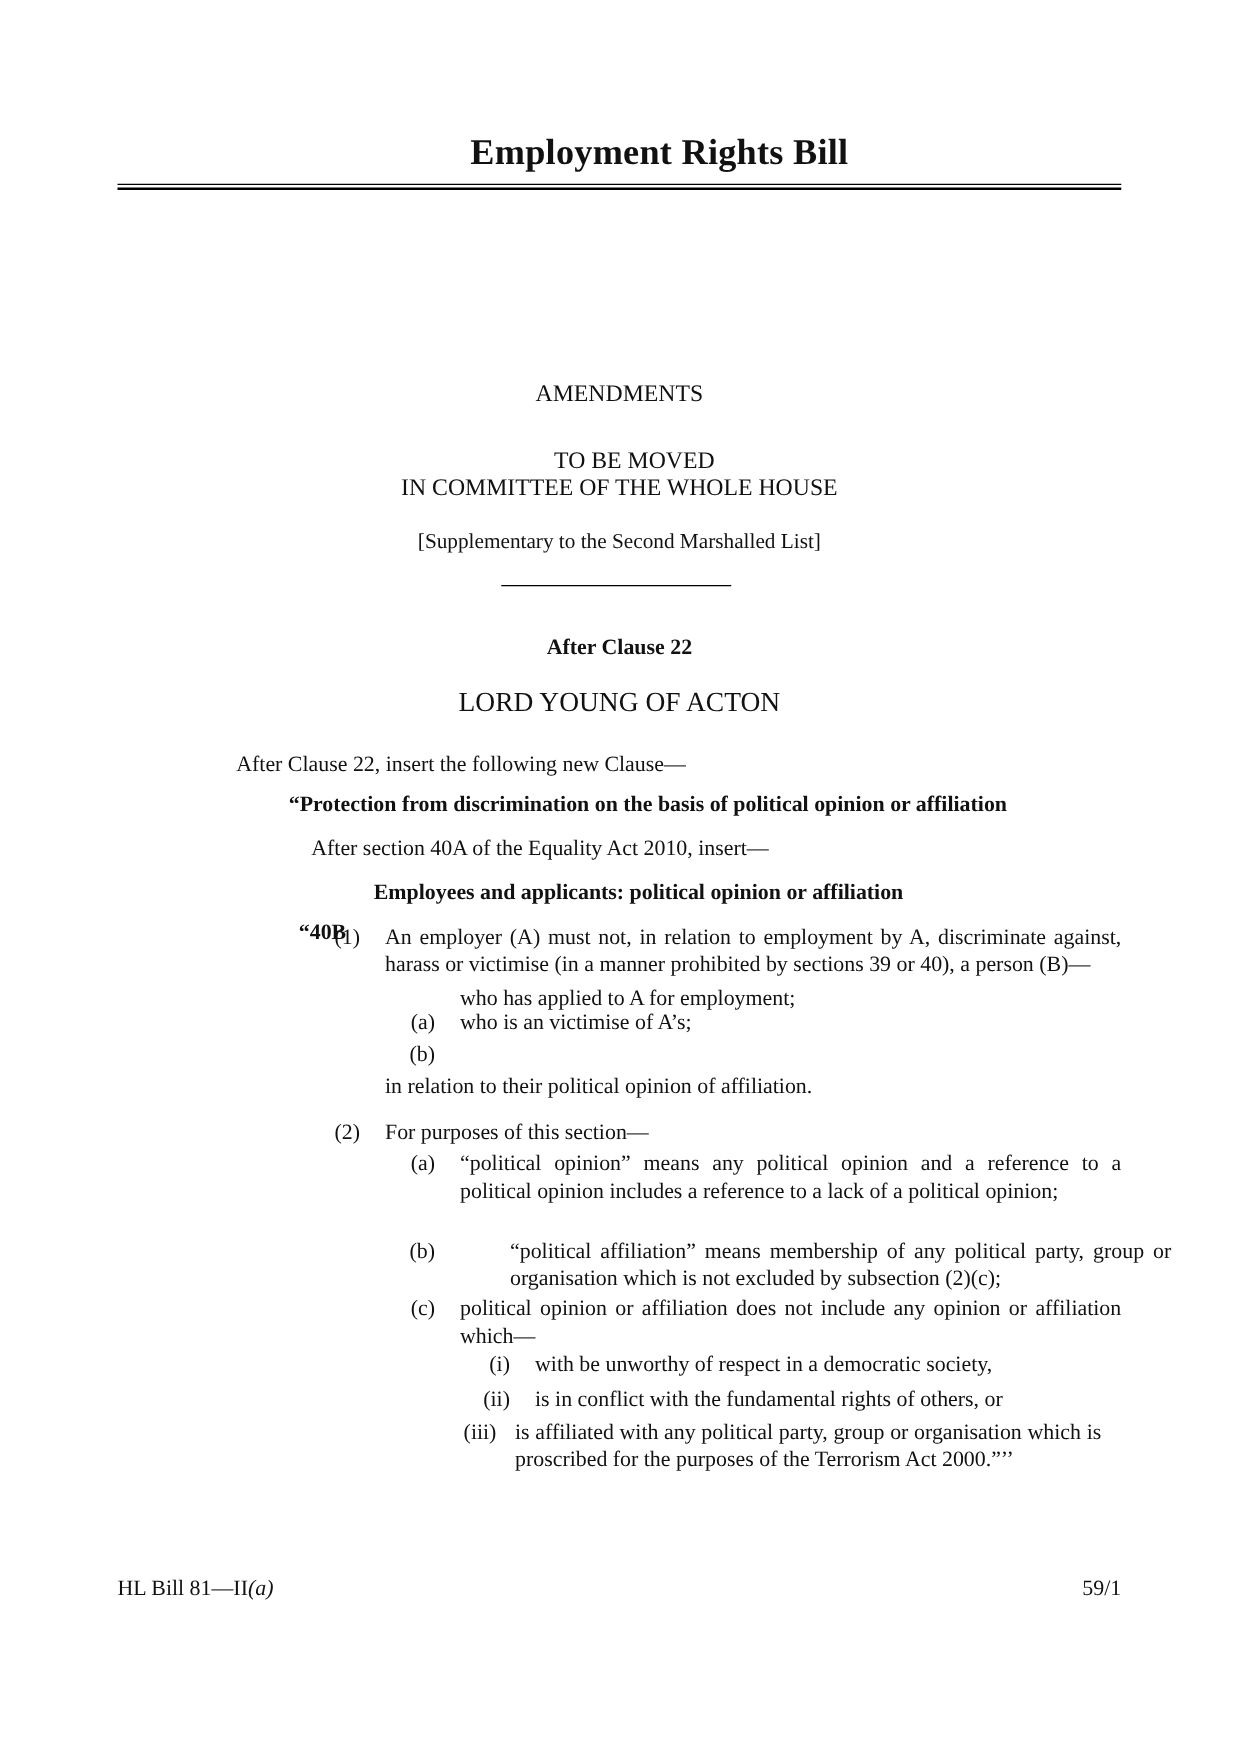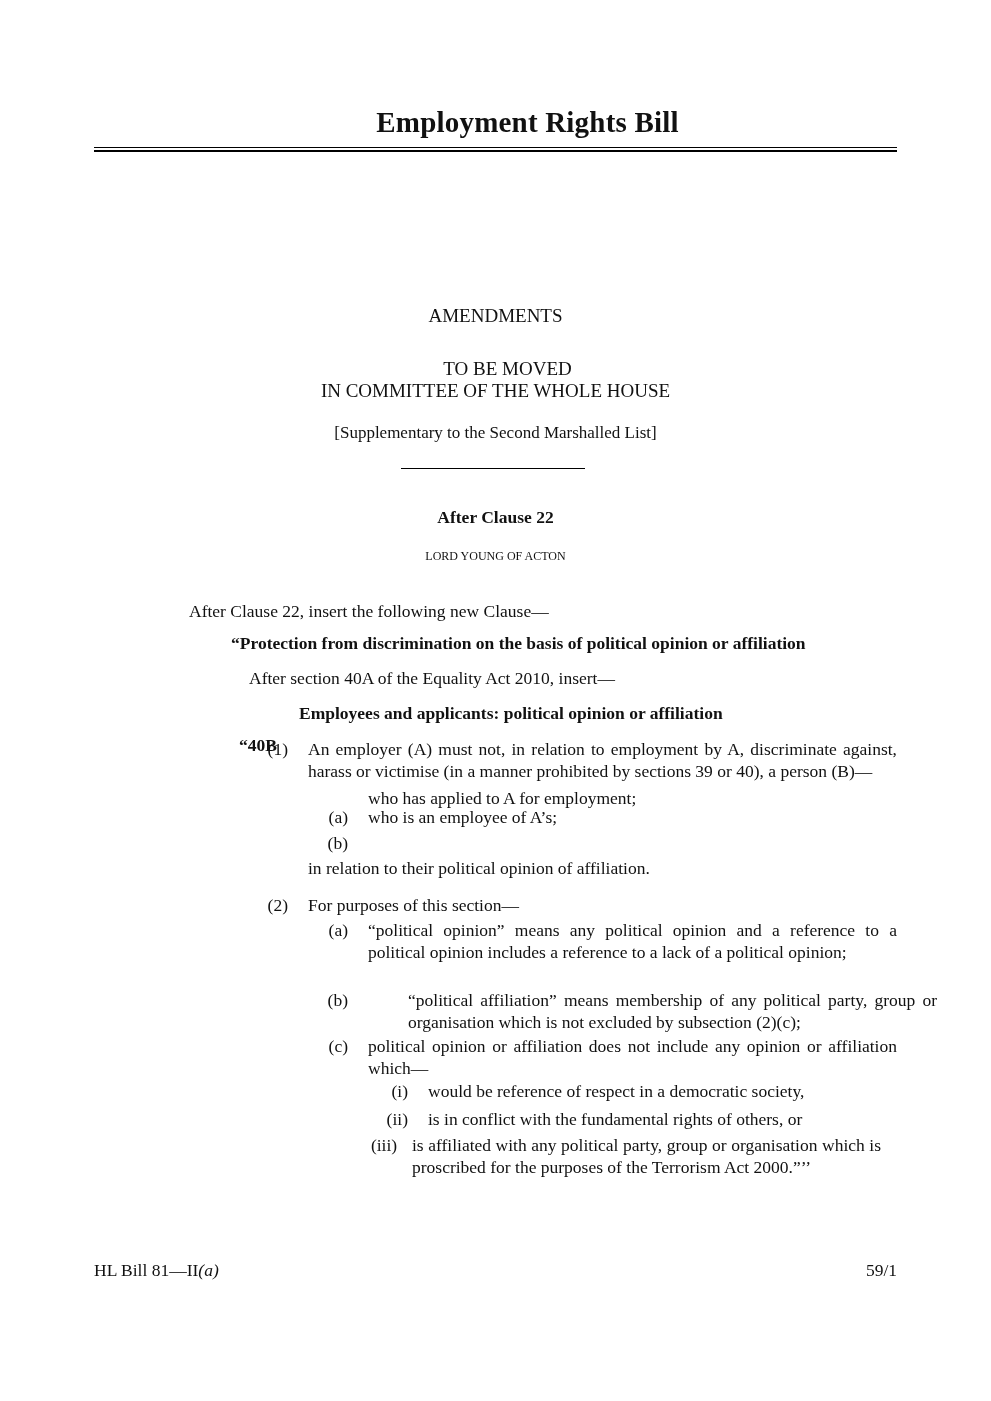--- a/index.html
+++ b/index.html
@@ -31,46 +31,46 @@
 <div class="abs rule-thin"></div>
 <div class="abs rule-thick"></div>
 
 <div class="abs center-line" style="top:305px;">AMENDMENTS</div>
 <div class="abs center-line" style="top:358px;margin-left:12px;">TO BE MOVED</div>
 <div class="abs center-line" style="top:380px;">IN COMMITTEE OF THE WHOLE HOUSE</div>
 <div class="abs center-line italic" style="top:423px;">[Supplementary to the Second Marshalled List]</div>
 <div class="abs short-rule"></div>
 
 <div class="abs center-line bold" style="top:507px; font-size:17.5px;">After Clause 22</div>
-<div class="abs center-line" style="top:549px; font-size:12px;">LORD YOUNG OF ACTON</div>
+<div class="abs center-line" style="top:549px; font-size:22px;">LORD YOUNG OF ACTON</div>
 
 <div class="abs p" style="left:189px; top:600px;">After Clause 22, insert the following new Clause—</div>
 <div class="abs p bold" style="left:231px; top:632px;">“Protection from discrimination on the basis of political opinion or affiliation</div>
 <div class="abs p" style="left:249px; top:667px;">After section 40A of the Equality Act 2010, insert—</div>
 <div class="abs p bold" style="left:239px; top:702px;margin-top:32px;">“40B</div>
 <div class="abs p bold" style="left:299px; top:702px;">Employees and applicants: political opinion or affiliation</div>
 
 <div class="abs p num" style="left:250px; width:38px; top:738px;">(1)</div>
 <div class="abs p just" style="left:308px; width:589px; top:738px;">An employer (A) must not, in relation to employment by A, discriminate against, harass or victimise (in a manner prohibited by sections 39 or 40), a person (B)—</div>
 <div class="abs p num" style="left:300px; width:48px; top:806px;">(a)</div>
-<div class="abs p" style="left:368px; top:806px;">who is an employee of A’s;</div>
+<div class="abs p" style="left:368px; top:806px;">who is an victimise of A’s;</div>
 <div class="abs p num" style="left:300px; width:48px; top:832px;">(b)</div>
 <div class="abs p" style="left:368px; top:787px;">who has applied to A for employment;</div>
 <div class="abs p" style="left:308px; top:857px;text-align:center;">in relation to their political opinion of affiliation.</div>
 
 <div class="abs p num" style="left:250px; width:38px; top:894px;">(2)</div>
 <div class="abs p" style="left:308px; top:894px;">For purposes of this section—</div>
 <div class="abs p num" style="left:300px; width:48px; top:919px;">(a)</div>
 <div class="abs p just" style="left:368px; width:529px; top:919px;">“political opinion” means any political opinion and a reference to a political opinion includes a reference to a lack of a political opinion;</div>
 <div class="abs p num" style="left:300px; width:48px; top:989px;">(b)</div>
 <div class="abs p just" style="left:368px; width:529px; top:989px;margin-left:40px;">“political affiliation” means membership of any political party, group or organisation which is not excluded by subsection (2)(c);</div>
 <div class="abs p num" style="left:300px; width:48px; top:1035px;">(c)</div>
 <div class="abs p just" style="left:368px; width:529px; top:1035px;">political opinion or affiliation does not include any opinion or affiliation which—</div>
 
 <div class="abs p num" style="left:360px; width:48px; top:1080px;">(i)</div>
-<div class="abs p" style="left:428px; top:1080px;">would be reference of respect in a democratic society,</div>
+<div class="abs p" style="left:428px; top:1080px;">with be unworthy of respect in a democratic society,</div>
 <div class="abs p num" style="left:360px; width:48px; top:1108px;">(ii)</div>
 <div class="abs p" style="left:428px; top:1108px;">is in conflict with the fundamental rights of others, or</div>
 <div class="abs p num" style="left:360px; width:48px; top:1134px;text-align:center;">(iii)</div>
 <div class="abs p just" style="left:412px; width:469px; top:1134px;">is affiliated with any political party, group or organisation which is proscribed for the purposes of the Terrorism Act 2000.”’’</div>
 
 <div class="abs p" style="left:94px; top:1259px;"><span>HL Bill 81—II</span><span style="font-style:italic;">(a)</span></div>
 <div class="abs p" style="right:94px; top:1259px;">59/1</div>
 
 </body></html>

